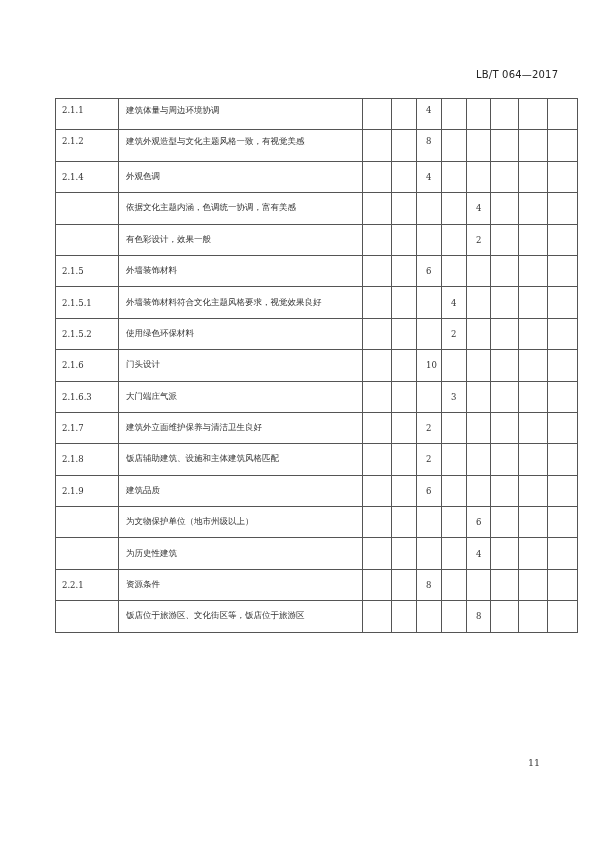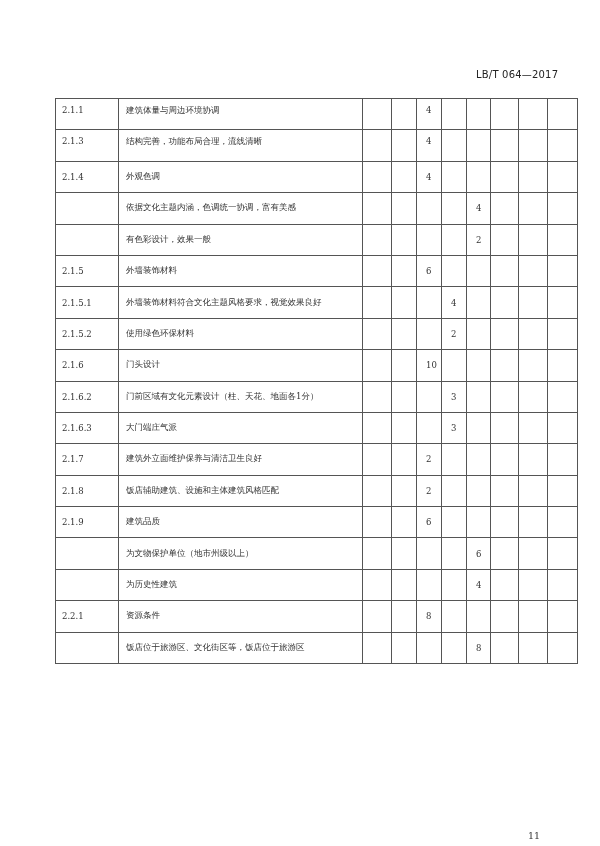--- a/index.html
+++ b/index.html
@@ -19,21 +19,21 @@
   }
   table.grid td {
     border: 1px solid #555; height: 31.4px; padding: 0; font-size: 8.5px;
     vertical-align: middle; color: #333; box-sizing: border-box;
   }
   table.grid tr.top td { vertical-align: top; padding-top: 6px; }
   td.c-id { padding-left: 6px !important; margin-top: 48px; }
   td.c-txt { padding-left: 7px !important; }
   td.c-num { padding-left: 9px !important; }
   .page-num {
-    position: absolute; top: 830px; left: 528px; font-size: 9.5px; color: #333;
+    position: absolute; top: 757px; left: 528px; font-size: 9.5px; color: #333;
     font-family: "DejaVu Serif", serif;
   }
 </style>
 </head>
 <body>
 
 <div class="doc-code">LB/T 064—2017</div>
 
 <table class="grid">
   <colgroup>
@@ -55,25 +55,25 @@
         <td class="c-num"></td>
         <td class="c-num"></td>
         <td class="c-num">4</td>
         <td class="c-num"></td>
         <td class="c-num"></td>
         <td class="c-num"></td>
         <td class="c-num"></td>
         <td class="c-num"></td>
       </tr>
       <tr class="top">
-        <td class="c-id">2.1.3</td>
-        <td class="c-txt">结构完善，功能布局合理，流线清晰</td>
-        <td class="c-num"></td>
-        <td class="c-num"></td>
-        <td class="c-num">4</td>
+        <td class="c-id">2.1.2</td>
+        <td class="c-txt">建筑外观造型与文化主题风格一致，有视觉美感</td>
+        <td class="c-num"></td>
+        <td class="c-num"></td>
+        <td class="c-num">8</td>
         <td class="c-num"></td>
         <td class="c-num"></td>
         <td class="c-num"></td>
         <td class="c-num"></td>
         <td class="c-num"></td>
       </tr>
       <tr>
         <td class="c-id">2.1.4</td>
         <td class="c-txt">外观色调</td>
         <td class="c-num"></td>
@@ -151,32 +151,20 @@
         <td class="c-num"></td>
         <td class="c-num"></td>
         <td class="c-num">10</td>
         <td class="c-num"></td>
         <td class="c-num"></td>
         <td class="c-num"></td>
         <td class="c-num"></td>
         <td class="c-num"></td>
       </tr>
       <tr>
-        <td class="c-id">2.1.6.2</td>
-        <td class="c-txt">门前区域有文化元素设计（柱、天花、地面各1分）</td>
-        <td class="c-num"></td>
-        <td class="c-num"></td>
-        <td class="c-num"></td>
-        <td class="c-num">3</td>
-        <td class="c-num"></td>
-        <td class="c-num"></td>
-        <td class="c-num"></td>
-        <td class="c-num"></td>
-      </tr>
-      <tr>
         <td class="c-id">2.1.6.3</td>
         <td class="c-txt">大门端庄气派</td>
         <td class="c-num"></td>
         <td class="c-num"></td>
         <td class="c-num"></td>
         <td class="c-num">3</td>
         <td class="c-num"></td>
         <td class="c-num"></td>
         <td class="c-num"></td>
         <td class="c-num"></td>

